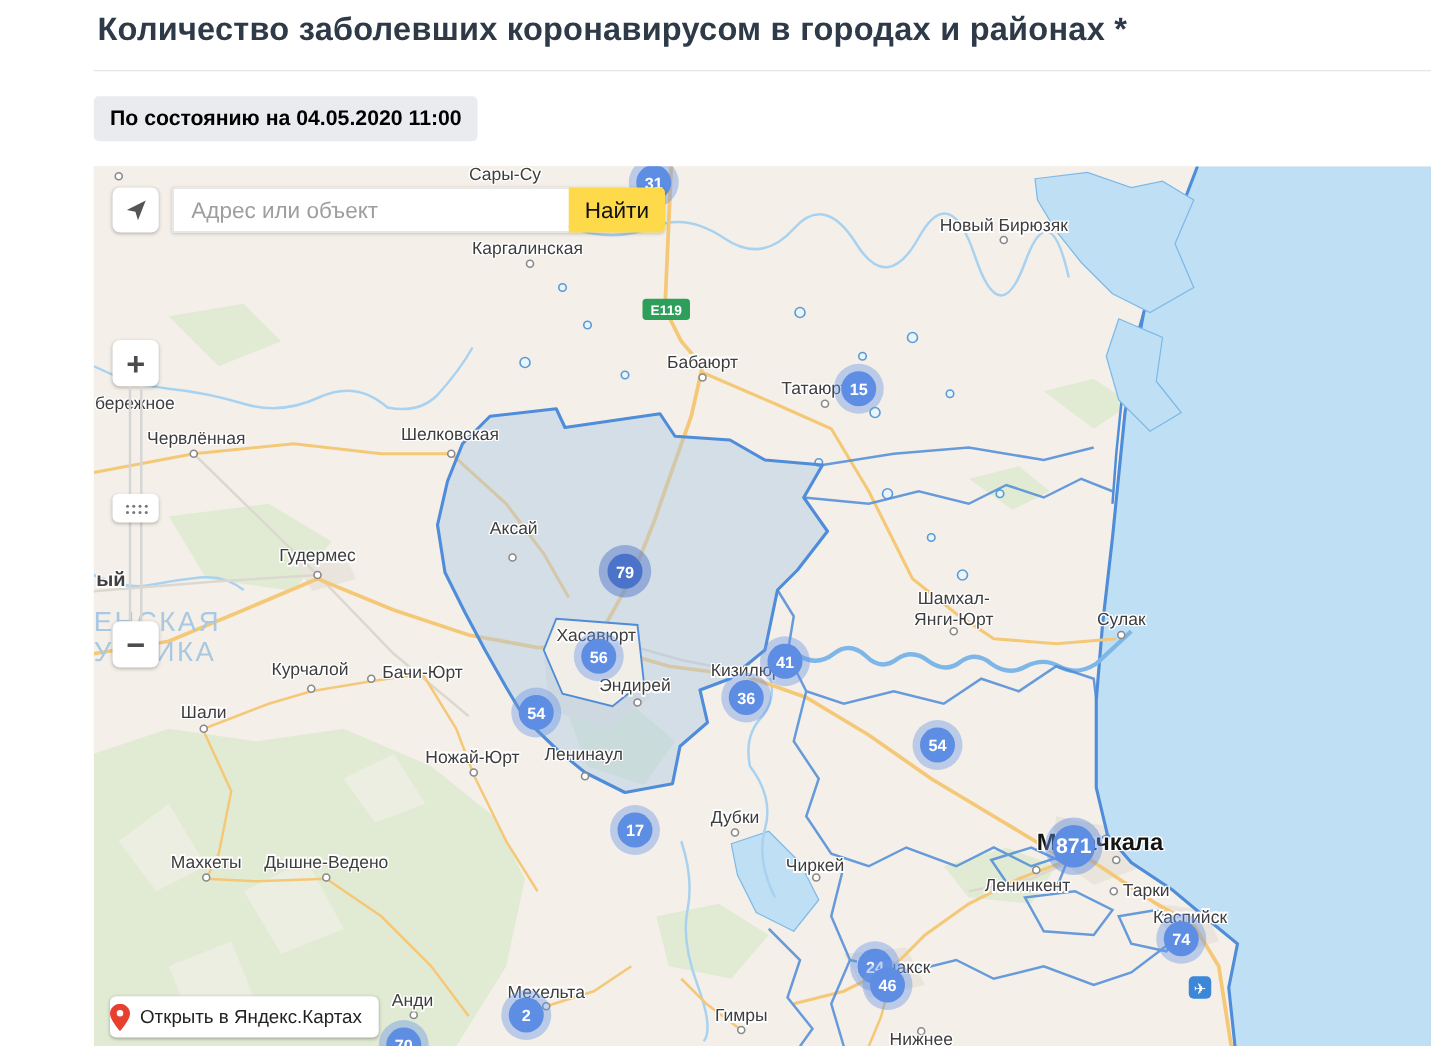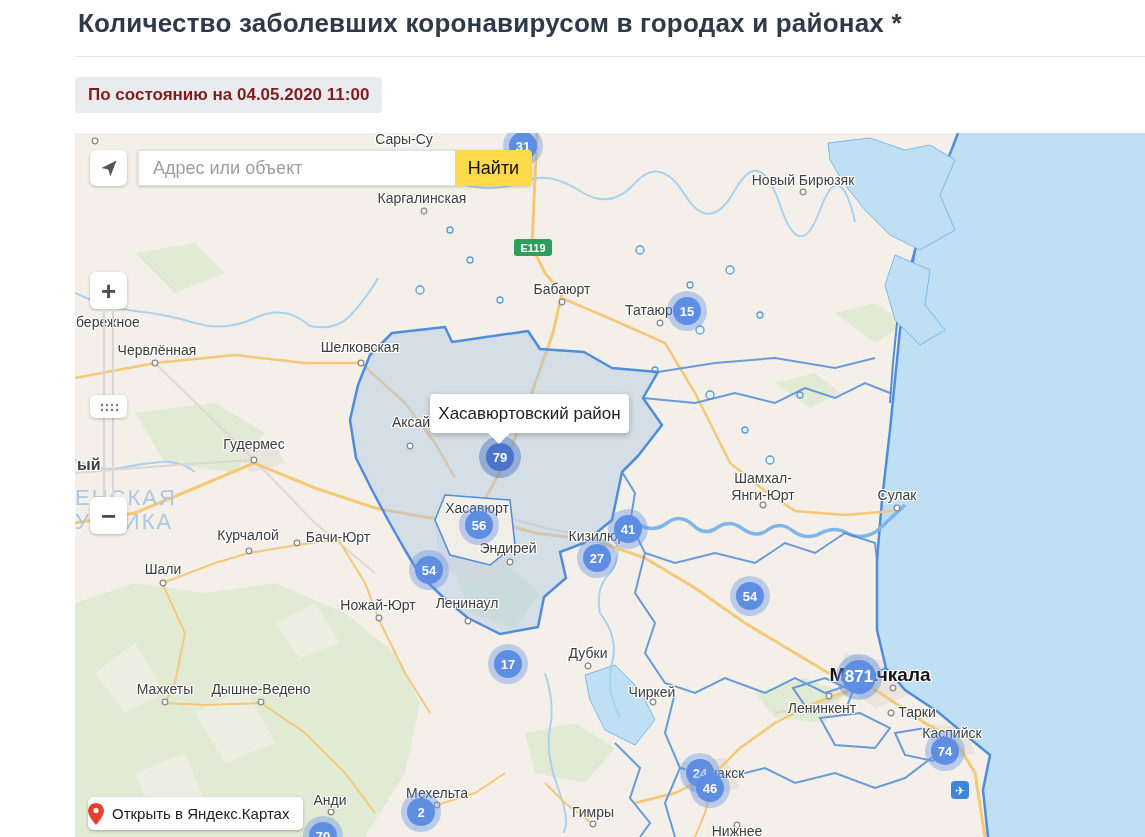--- a/index.html
+++ b/index.html
@@ -5,21 +5,21 @@
   html,body{margin:0;padding:0;background:#fff;}
   body{width:1145px;height:837px;position:relative;overflow:hidden;
        font-family:"Liberation Sans",sans-serif;}
 
   
   .page-title{position:absolute;left:78px;top:8px;margin:0;
     font-size:26px;font-weight:bold;color:#2e3a48;letter-spacing:.2px;}
   .header-divider{position:absolute;left:75px;top:56px;width:1070px;height:1px;
     background:#e4e7ea;}
   .status-badge{position:absolute;left:75px;top:77px;height:36px;line-height:36px;
-    padding:0 13px;background:#e9ebef;color:#7f1d1d;font-size:17px;font-weight:600;
+    padding:0 13px;background:#e9ebef;color:#000000;font-size:17px;font-weight:600;
     border-radius:4px;white-space:nowrap;}
 
   
   .map{position:absolute;left:75px;top:133px;width:1070px;height:704px;
     overflow:hidden;background:#f4f0e9;}
   .map svg.canvas{position:absolute;left:0;top:0;}
 
   
   .lbl{position:absolute;transform:translate(-50%,-50%);white-space:nowrap;
     font-size:14px;color:#3d3d3d;
@@ -283,21 +283,21 @@
   <div class="marker sel" style="left:425px;top:324px">
       <span class="num">79</span>
     </div>
   <div class="marker" style="left:404px;top:392px">
       <span class="num">56</span>
     </div>
   <div class="marker" style="left:553px;top:396px">
       <span class="num">41</span>
     </div>
   <div class="marker" style="left:522px;top:425px">
-      <span class="num">27</span>
+      <span class="num">36</span>
     </div>
   <div class="marker" style="left:354px;top:437px">
       <span class="num">54</span>
     </div>
   <div class="marker" style="left:675px;top:463px">
       <span class="num">54</span>
     </div>
   <div class="marker" style="left:433px;top:531px">
       <span class="num">17</span>
     </div>
@@ -313,21 +313,20 @@
   <div class="marker" style="left:635px;top:655px">
       <span class="num">46</span>
     </div>
   <div class="marker" style="left:346px;top:679px">
       <span class="num">2</span>
     </div>
   <div class="marker" style="left:248px;top:703px">
       <span class="num">70</span>
     </div>
 
-  <div class="tooltip">Хасавюртовский район</div>
 
   <button class="geo-btn">
     <svg width="22" height="22" viewBox="0 0 32 32">
       <polygon points="27,5 5,16 15,18 18,28" fill="#555"></polygon>
     </svg>
   </button>
 
   <div class="search-box">
     <input type="text" placeholder="Адрес или объект" style="">
     <button>Найти</button>

